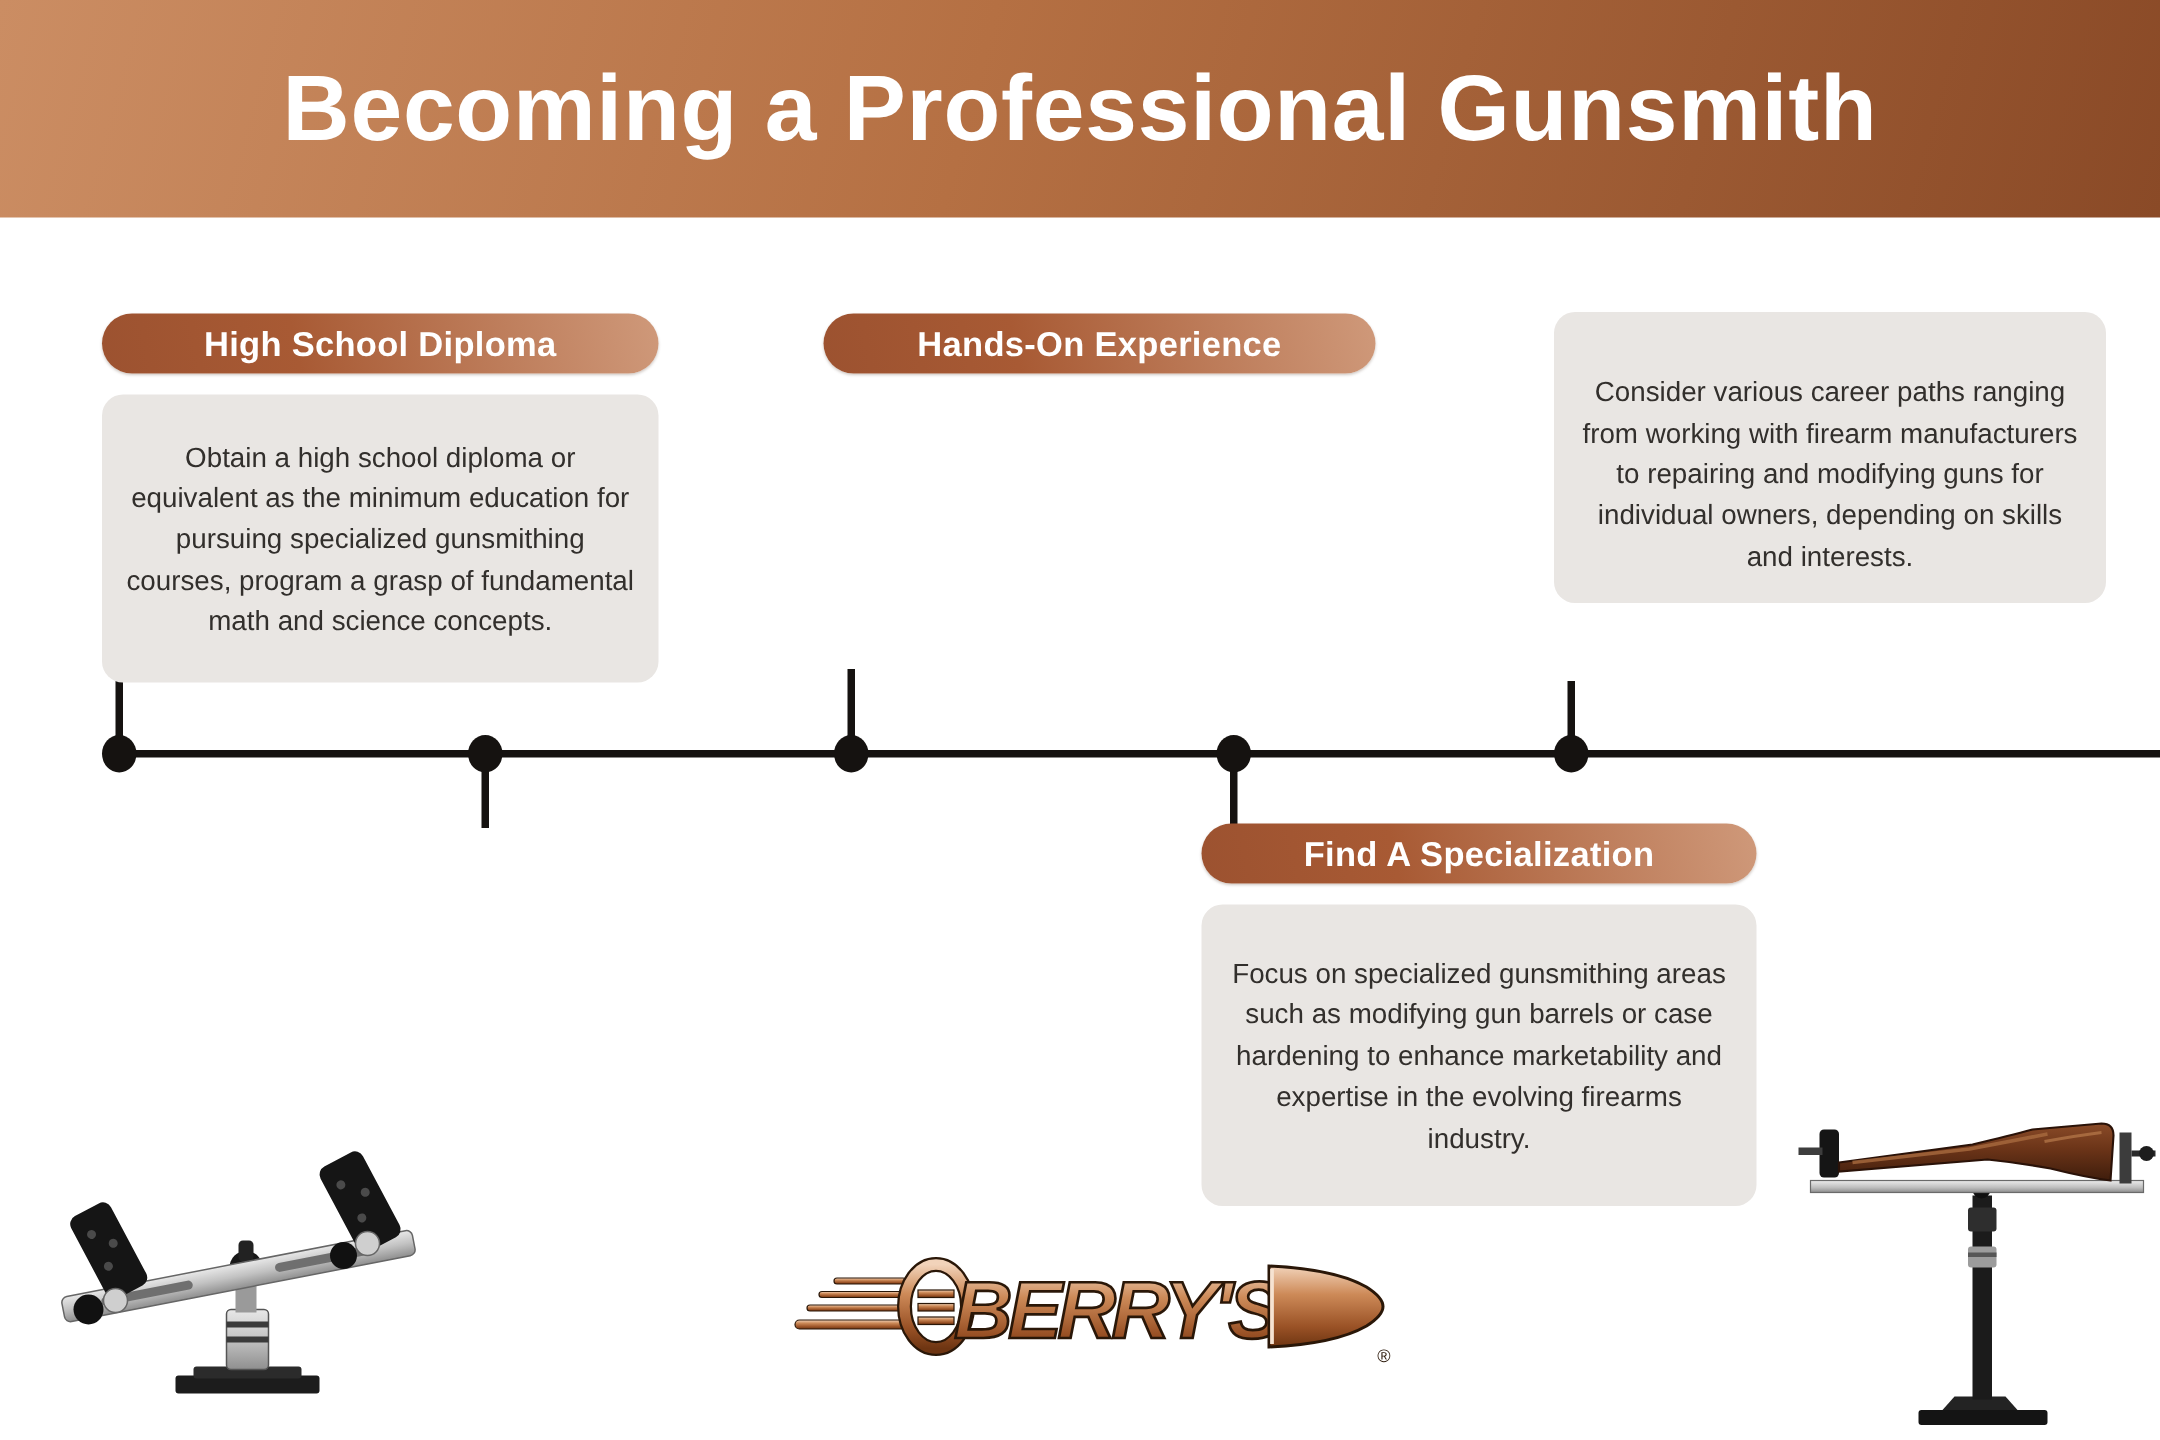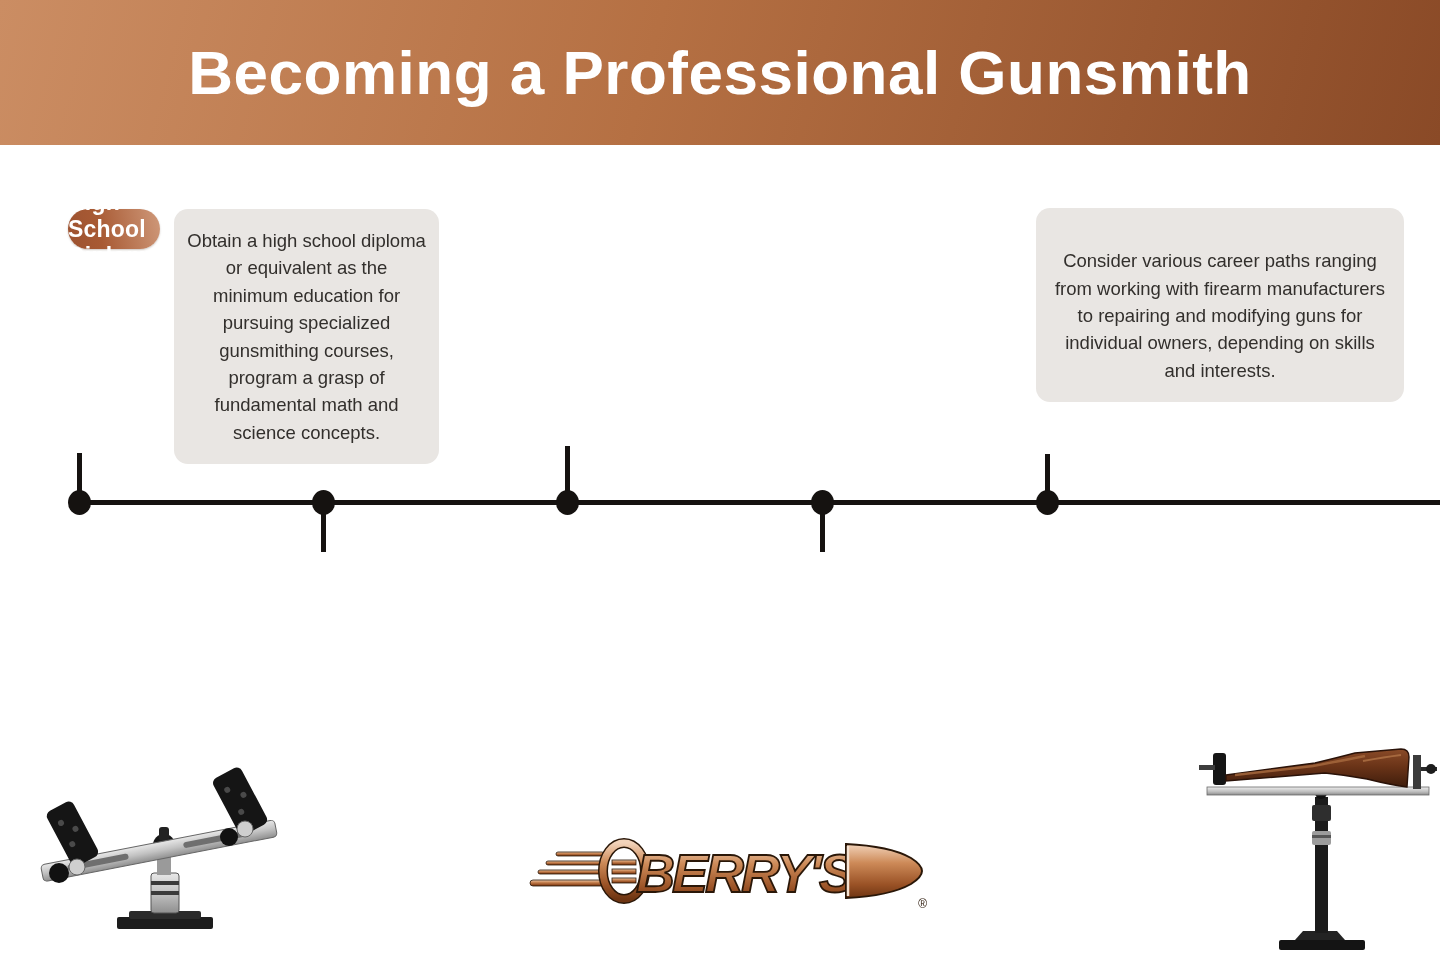--- a/index.html
+++ b/index.html
@@ -16,21 +16,21 @@
     position:absolute; left:0; top:0; width:1440px; height:145px;
     background:linear-gradient(105deg, #cb8d63 0%, #b57043 45%, #8a4a27 100%);
     display:flex; align-items:center; justify-content:center;
   }
   .header h1 {
     color:#ffffff; font-size:62px; font-weight:700; letter-spacing:0.5px;
     white-space:nowrap;
   }
 
   
-  .milestone { position:absolute; display:flex; gap:14px; z-index:3;border-radius:19px; }
+  .milestone { position:absolute; display:flex; flex-direction:column; gap:14px; z-index:3;border-radius:19px; }
   .pill {
     height:40px; border-radius:22px;
     background:linear-gradient(78deg, #9c5230 0%, #a85a34 35%, #cf997a 100%);
     display:flex; align-items:center; justify-content:center;
     color:#ffffff; font-size:23px; font-weight:700; letter-spacing:0.2px;
     box-shadow:0 1px 2px rgba(60,30,10,.25);
   }
   .cardbody {
     background:#e9e6e3; border-radius:14px; padding:18px 13px;
     display:flex; align-items:center; justify-content:center;
@@ -87,29 +87,40 @@
   <section class="milestone m1">
     <div class="pill">
       <span>High School Diploma</span>
     </div>
     <div class="cardbody">
       <p>Obtain a high school diploma or equivalent as the minimum education for pursuing specialized gunsmithing courses, program a grasp of fundamental math and science concepts.</p>
     </div>
   </section>
 
   <section class="milestone m2">
+    <div class="pill">
+      <span>Hands-On Experience</span>
+    </div>
   </section>
 
   <section class="milestone m3">
     <div class="cardbody">
       <p>Consider various career paths ranging from working with firearm manufacturers to repairing and modifying guns for individual owners, depending on skills and interests.</p>
     </div>
   </section>
 
 
+  <section class="milestone m5">
+    <div class="pill">
+      <span>Find A Specialization</span>
+    </div>
+    <div class="cardbody">
+      <p>Focus on specialized gunsmithing areas such as modifying gun barrels or case hardening to enhance marketability and expertise in the evolving firearms industry.</p>
+    </div>
+  </section>
 
   <div class="photo photo-left">
     <svg width="260" height="200" viewBox="0 0 260 200">
       <defs>
         <linearGradient id="steel" x1="0" y1="0" x2="0" y2="1">
           <stop offset="0" stop-color="#e8e8e8"></stop>
             <stop offset="0.5" stop-color="#c2c2c2"></stop>
             <stop offset="1" stop-color="#8f8f8f"></stop>
         </linearGradient>
       </defs>

